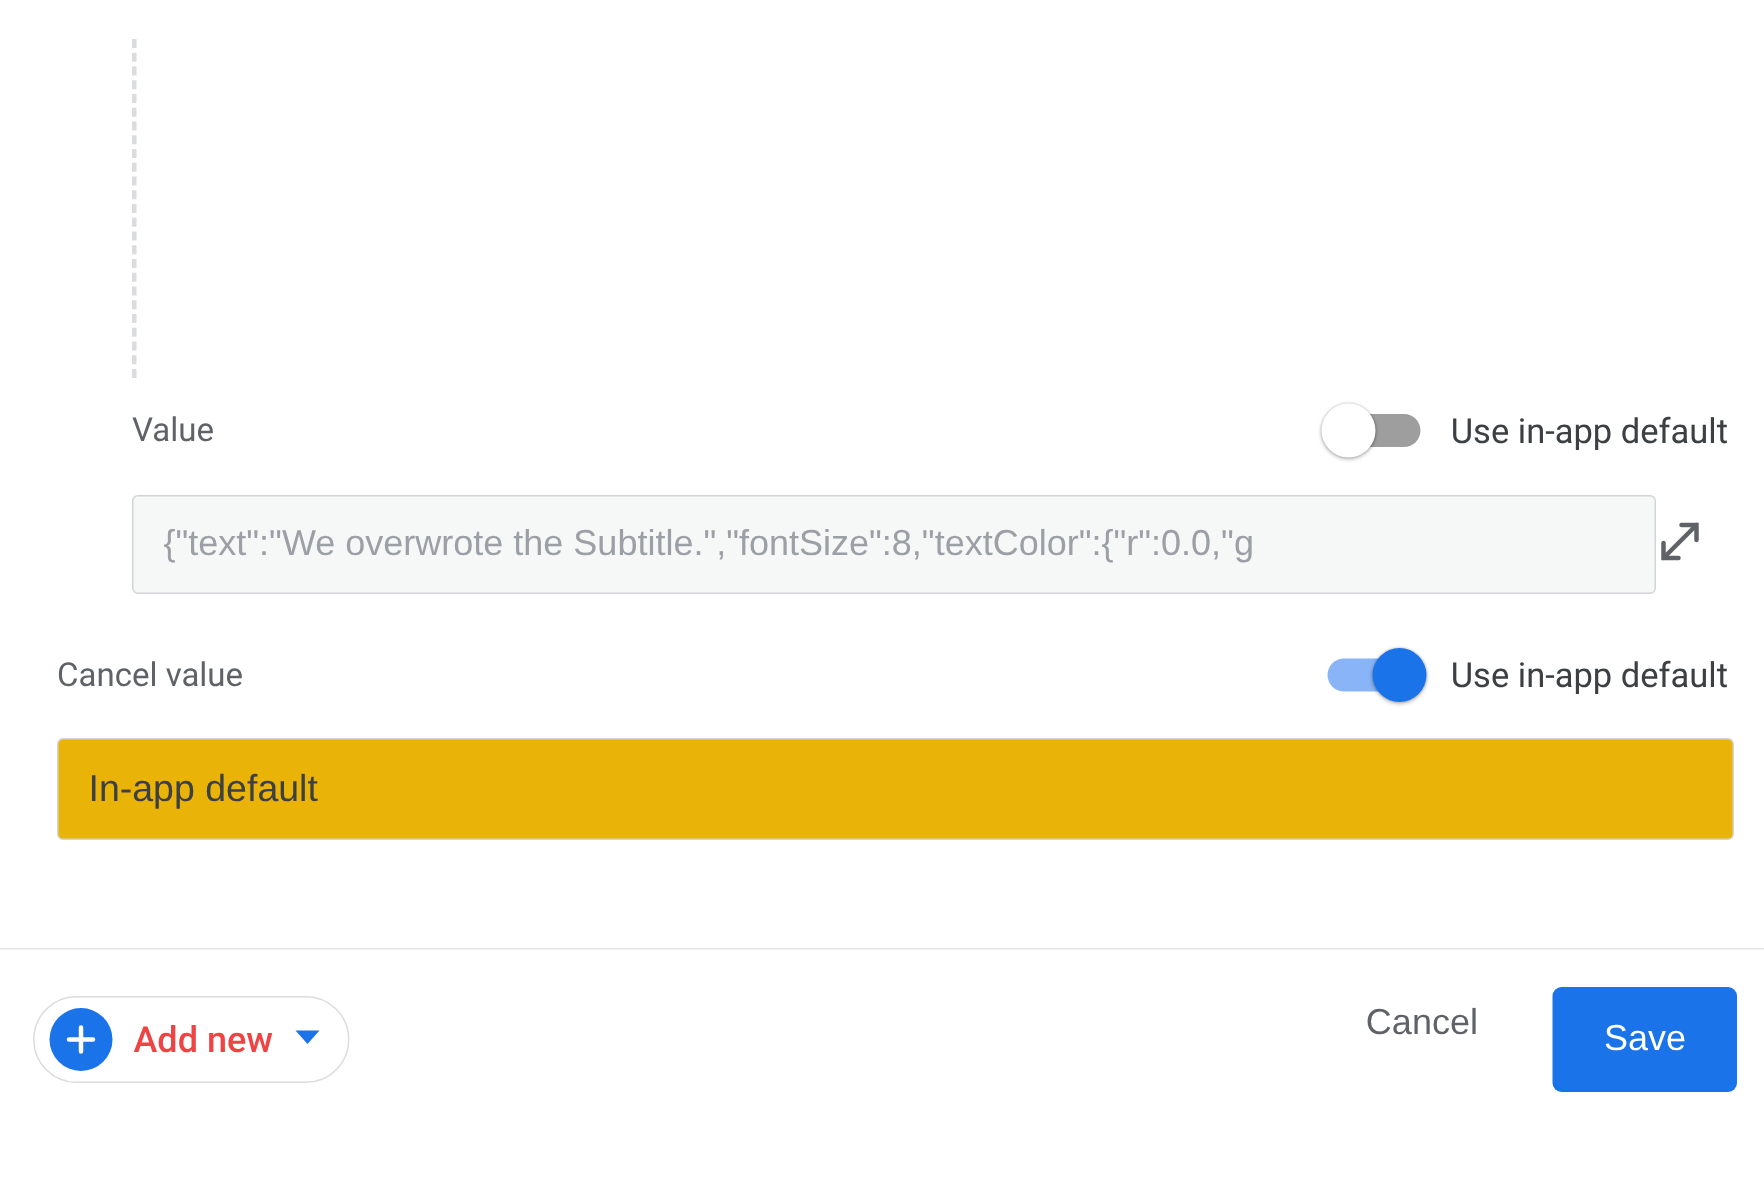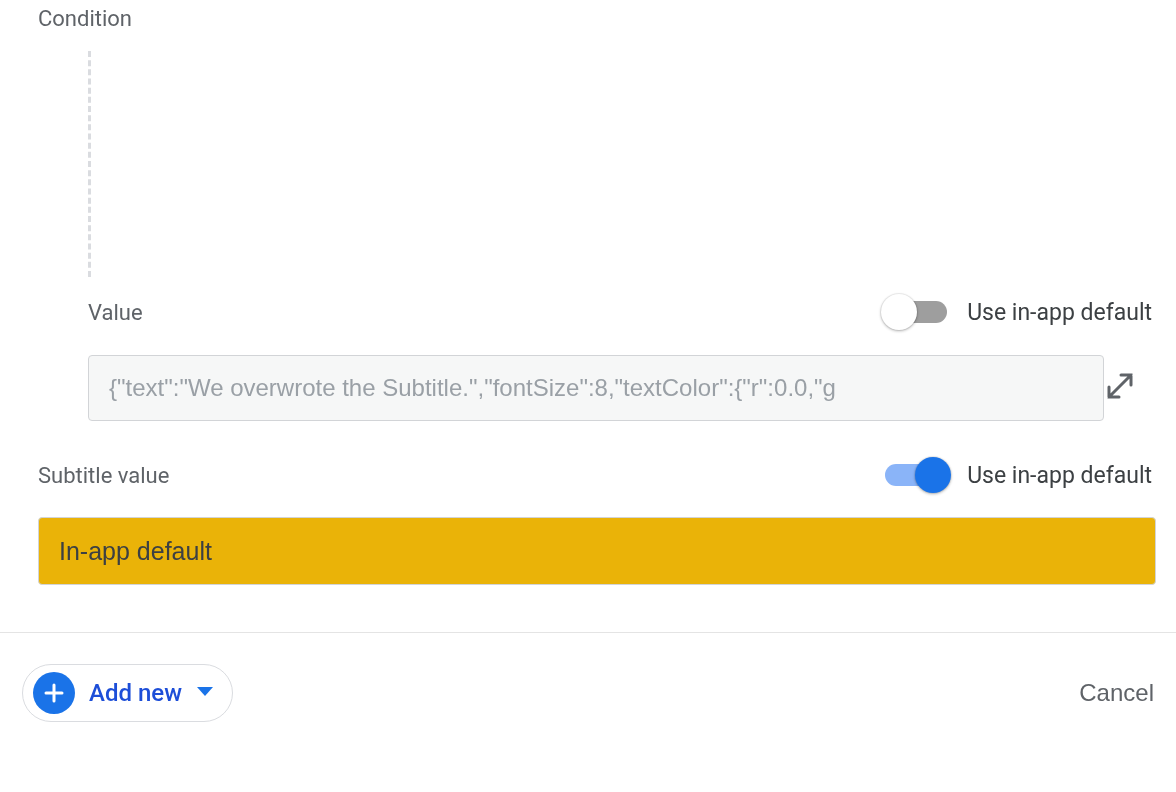--- a/index.html
+++ b/index.html
@@ -213,21 +213,21 @@
     border-radius: 50%;
     background: #1a73e8;
     display: inline-flex;
     align-items: center;
     justify-content: center;
   }
   .add-new-btn .plus-circle svg path { stroke: #fff; }
   .add-new-text {
     font-size: 24px;
     font-weight: 500;
-    color: #1d4ed8;
+    color: #ef4444;
   }
   .add-new-btn .caret svg path { fill: #1a73e8; }
 
   .footer-actions {
     display: inline-flex;
     align-items: flex-start;
     gap: 46px;
   }
   .cancel-btn {
     font-size: 24px;
@@ -249,21 +249,20 @@
     padding: 0 34px;
     cursor: pointer;
   }
 </style>
 </head>
 <body>
 
 <div class="page">
   <div class="content">
 
-    <div class="section-label">Condition</div>
 
 
     <div class="indent-row">
       <div class="vline"></div>
       <div class="value-block">
         <div class="value-header">
           <div class="value-label">Value</div>
           <div class="toggle-wrap">
             <div class="toggle off">
               <div class="track"></div>
@@ -281,21 +280,21 @@
                 <path d="M4 26 L26 4 M16 4 H26 V14 M4 16 V26 H14" fill="none" stroke-width="3" stroke-linecap="round"></path>
               </svg>
             </span>
           </div>
         </div>
       </div>
     </div>
 
     <div class="default-block">
       <div class="default-header">
-        <div class="value-label">Subtitle value</div>
+        <div class="value-label">Cancel value</div>
         <div class="toggle-wrap">
           <div class="toggle on">
             <div class="track"></div>
             <div class="thumb"></div>
           </div>
           <span class="toggle-label">Use in-app default</span>
         </div>
       </div>
       <input class="default-input" type="text" value="In-app default" style="">
     </div>
@@ -312,15 +311,16 @@
       <span class="add-new-text">Add new</span>
       <span class="caret">
         <svg width="18" height="12" viewBox="0 0 18 12">
             <path d="M1 1 L9 10 L17 1 Z"></path>
           </svg>
       </span>
     </div>
 
     <div class="footer-actions">
       <button class="cancel-btn">Cancel</button>
+      <button class="save-btn">Save</button>
     </div>
   </div>
 </div>
 
 </body></html>

